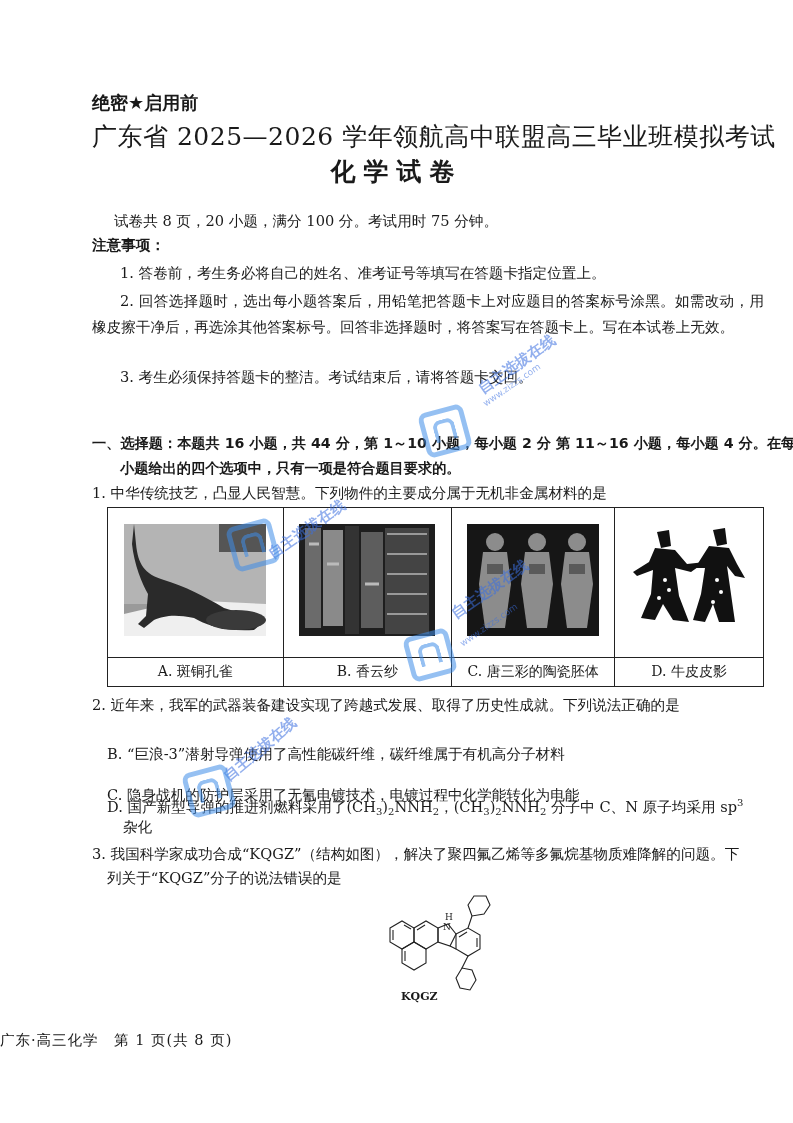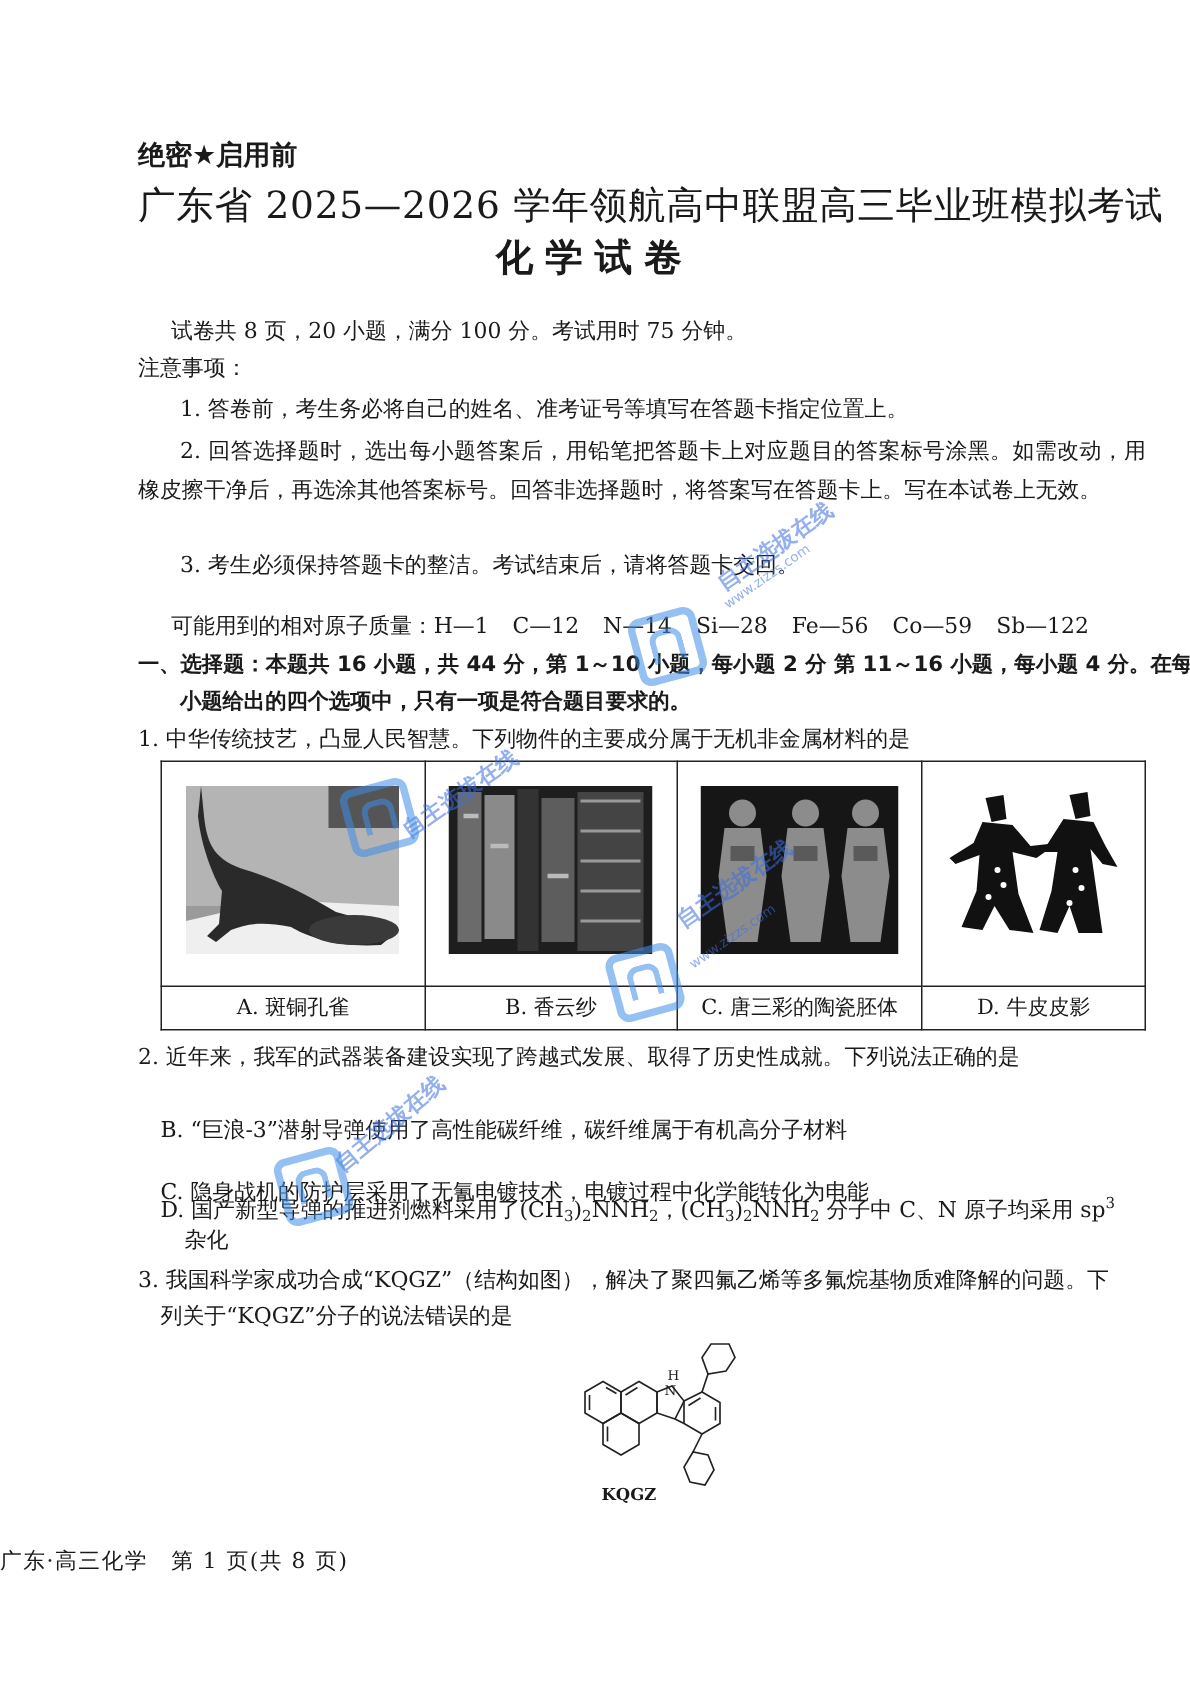--- a/index.html
+++ b/index.html
@@ -4,21 +4,21 @@
 <style>
   html, body { margin:0; padding:0; background:#ffffff; }
   body { width:793px; height:1123px; position:relative; overflow:hidden;
          font-family:"DejaVu Serif","Liberation Serif",serif; color:#1a1a1a; }
   .page { position:absolute; left:0; top:0; width:793px; height:1123px; }
   .abs { position:absolute; white-space:nowrap; }
   .secret { left:92px; top:91px; font-size:18px; font-weight:bold; font-family:"DejaVu Sans","Liberation Sans",sans-serif; }
   .title1 { left:92px; top:120px; width:680px; text-align:left; font-size:25px; letter-spacing:0.5px; }
   .title2 { left:0; top:155px; width:793px; text-align:center; font-size:25px; font-weight:bold; letter-spacing:8px; font-family:"DejaVu Sans","Liberation Sans",sans-serif; }
   .body { font-size:14.6px; line-height:21px; }
-  .notice-h { left:92px; top:236px; font-weight:normal; font-family:"DejaVu Sans","Liberation Sans",sans-serif; font-size:14.6px; }
+  .notice-h { left:92px; top:236px; font-weight:bold; font-family:"DejaVu Sans","Liberation Sans",sans-serif; font-size:14.6px; }
   .wrap { white-space:normal; }
   .section { font-weight:bold; font-family:"DejaVu Sans","Liberation Sans",sans-serif; }
   table.q1 { position:absolute; left:107px; top:507px; width:657px; height:180px; border-collapse:collapse; }
   table.q1 td { border:1.5px solid #222; text-align:center; vertical-align:middle; padding:0; }
   table.q1 tr.img-row td { height:147px; }
   table.q1 tr.cap-row td { height:28px; font-size:14px; }
   .pic { display:inline-block; }
   .struct { position:absolute; left:376px; top:890px; }
   .footer { left:0; top:1031px; width:793px; font-size:14.5px; font-weight:normal; letter-spacing:1px; }
   .wm { position:absolute; color:#3b6fe0; opacity:0.55; font-family:"DejaVu Sans",sans-serif; font-weight:bold; pointer-events:none; }
@@ -36,30 +36,20 @@
   <div class="abs title1">广东省 2025—2026 学年领航高中联盟高三毕业班模拟考试</div>
   <div class="abs title2">化学试卷</div>
 
   <div class="abs body" style="left:114px; top:210px;">试卷共 8 页，20 小题，满分 100 分。考试用时 75 分钟。</div>
   <div class="abs notice-h">注意事项：</div>
 
   <div class="abs body" style="left:120px; top:262px;">1. 答卷前，考生务必将自己的姓名、准考证号等填写在答题卡指定位置上。</div>
   <div class="abs body wrap" style="left:92px; top:288px; width:672px; text-indent:28px; line-height:26px; text-align:justify;">2. 回答选择题时，选出每小题答案后，用铅笔把答题卡上对应题目的答案标号涂黑。如需改动，用橡皮擦干净后，再选涂其他答案标号。回答非选择题时，将答案写在答题卡上。写在本试卷上无效。</div>
   <div class="abs body" style="left:120px; top:366px;">3. 考生必须保持答题卡的整洁。考试结束后，请将答题卡交回。</div>
 
-  <div class="abs body" style="left:114px; top:407px; display:flex; gap:0;">
-    <span>可能用到的相对原子质量：</span>
-    <span style="margin-right:16px">H—1</span>
-    <span style="margin-right:16px">C—12</span>
-    <span style="margin-right:16px">N—14</span>
-    <span style="margin-right:16px">Si—28</span>
-    <span style="margin-right:16px">Fe—56</span>
-    <span style="margin-right:16px">Co—59</span>
-    <span>Sb—122</span>
-  </div>
 
   <div class="abs body section" style="left:92px; top:433px; font-size:14.2px;">一、选择题：本题共 16 小题，共 44 分，第 1～10 小题，每小题 2 分 第 11～16 小题，每小题 4 分。在每</div>
   <div class="abs body section" style="left:120px; top:458px; font-size:14.2px;">小题给出的四个选项中，只有一项是符合题目要求的。</div>
 
   <div class="abs body" style="left:92px; top:482px;">1. 中华传统技艺，凸显人民智慧。下列物件的主要成分属于无机非金属材料的是</div>
 
   <table class="q1">
     <tbody>
         <tr class="img-row">
       <td>

